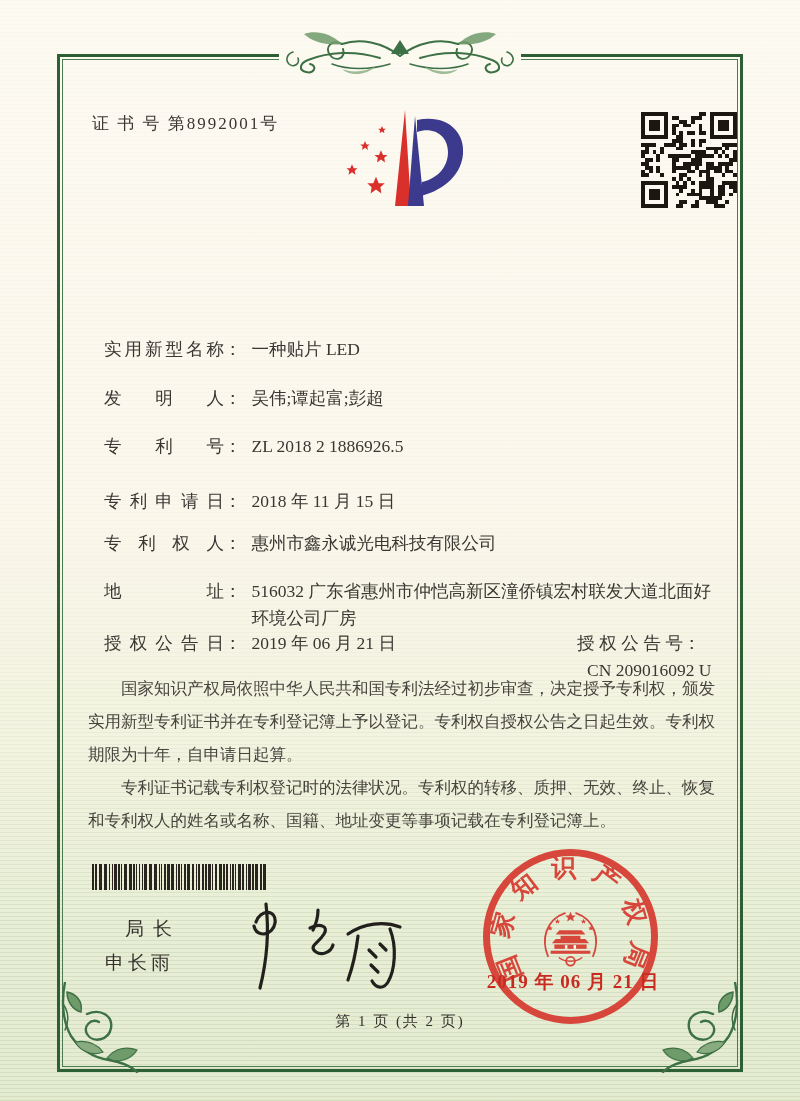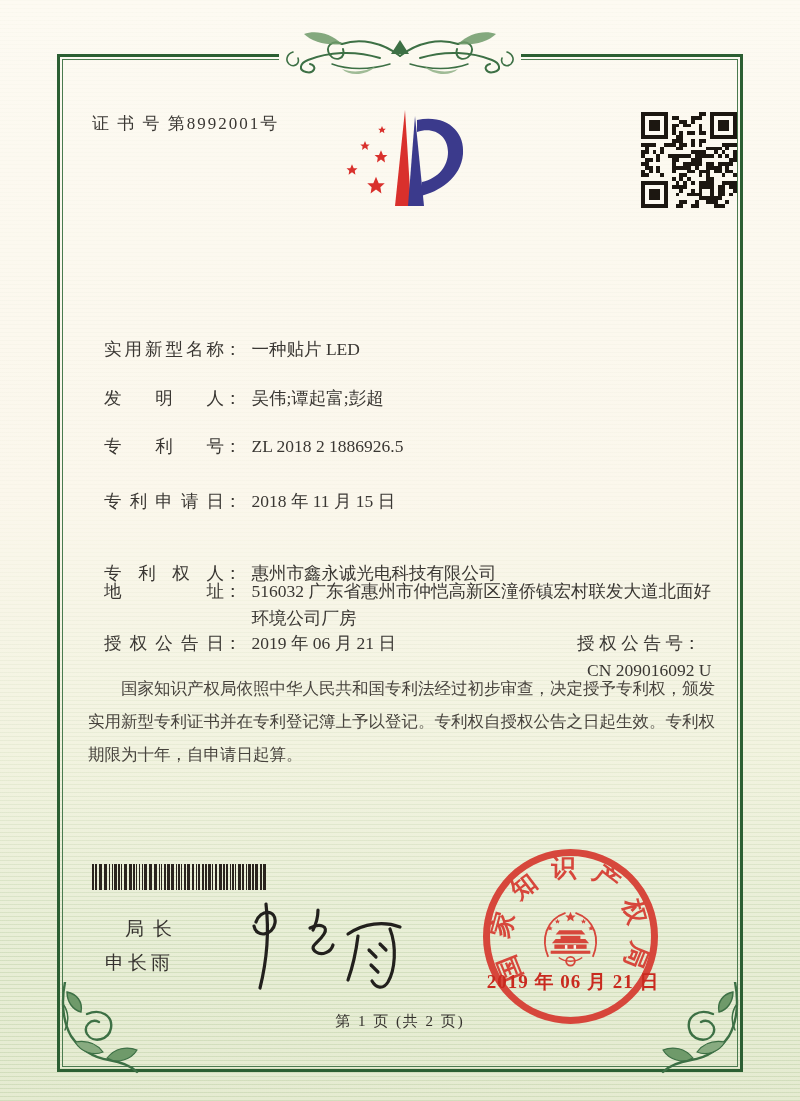--- a/index.html
+++ b/index.html
@@ -334,35 +334,36 @@
   </div>
   <div class="frow" style="top:385px;">
     <span class="flabel">发明人</span><span class="fcolon">：</span><span class="fvalue">吴伟;谭起富;彭超</span>
   </div>
   <div class="frow" style="top:433px;">
     <span class="flabel">专利号</span><span class="fcolon">：</span><span class="fvalue">ZL 2018 2 1886926.5</span>
   </div>
   <div class="frow" style="top:488px;">
     <span class="flabel">专利申请日</span><span class="fcolon">：</span><span class="fvalue">2018 年 11 月 15 日</span>
   </div>
-  <div class="frow" style="top:560px;">
+  <div class="frow" style="top:530px;">
     <span class="flabel">专利权人</span><span class="fcolon">：</span><span class="fvalue">惠州市鑫永诚光电科技有限公司</span>
   </div>
   <div class="frow" style="top:578px;">
     <span class="flabel">地址</span><span class="fcolon">：</span><span class="fvalue" style="width:470px;">516032 广东省惠州市仲恺高新区潼侨镇宏村联发大道北面好环境公司厂房</span>
   </div>
   <div class="frow" style="top:630px;width:616px;">
     <span class="flabel">授权公告日</span><span class="fcolon">：</span><span class="fvalue">2019 年 06 月 21 日</span>
     <span class="grant2">
       <span class="flabel">授权公告号</span><span class="fcolon">：</span><span class="fvalue">CN 209016092 U</span>
     </span>
   </div>
 
   <div class="bodytext">
     <p>国家知识产权局依照中华人民共和国专利法经过初步审查，决定授予专利权，颁发实用新型专利证书并在专利登记簿上予以登记。专利权自授权公告之日起生效。专利权期限为十年，自申请日起算。</p>
+    <p>专利证书记载专利权登记时的法律状况。专利权的转移、质押、无效、终止、恢复和专利权人的姓名或名称、国籍、地址变更等事项记载在专利登记簿上。</p>
   </div>
 
   <svg class="barcode" width="178" height="26" id="barcode-svg">
       <rect x="0" y="0" width="2" height="26" fill="#2a241e"></rect>
       <rect x="3" y="0" width="2" height="26" fill="#2a241e"></rect>
       <rect x="7" y="0" width="3" height="26" fill="#2a241e"></rect>
       <rect x="12" y="0" width="3" height="26" fill="#2a241e"></rect>
       <rect x="17" y="0" width="1" height="26" fill="#2a241e"></rect>
       <rect x="20" y="0" width="1" height="26" fill="#2a241e"></rect>
       <rect x="22" y="0" width="3" height="26" fill="#2a241e"></rect>

